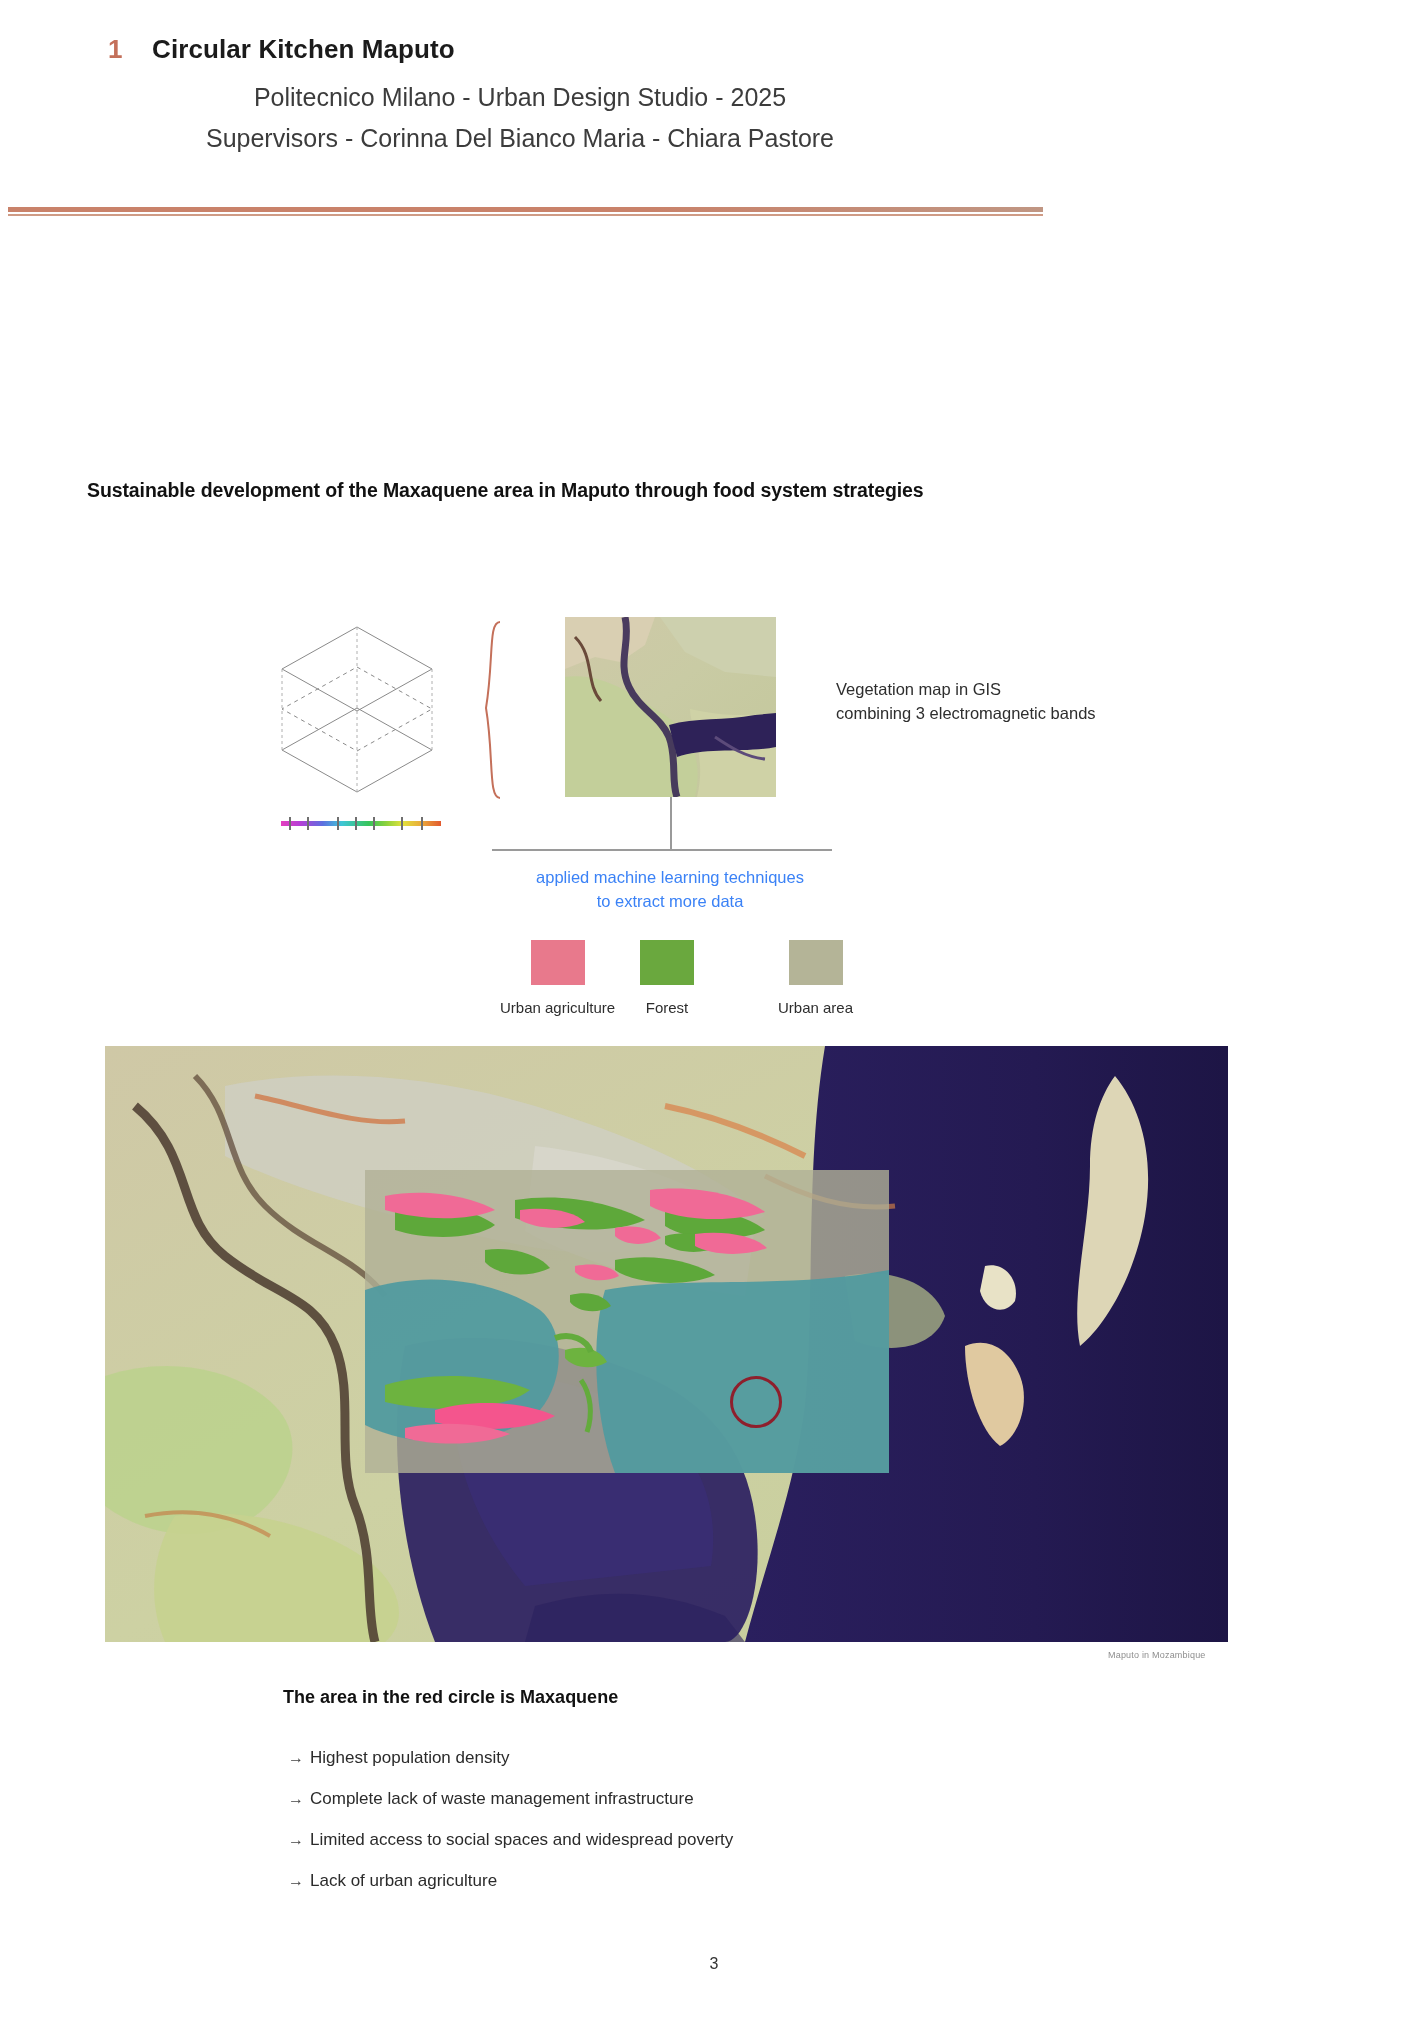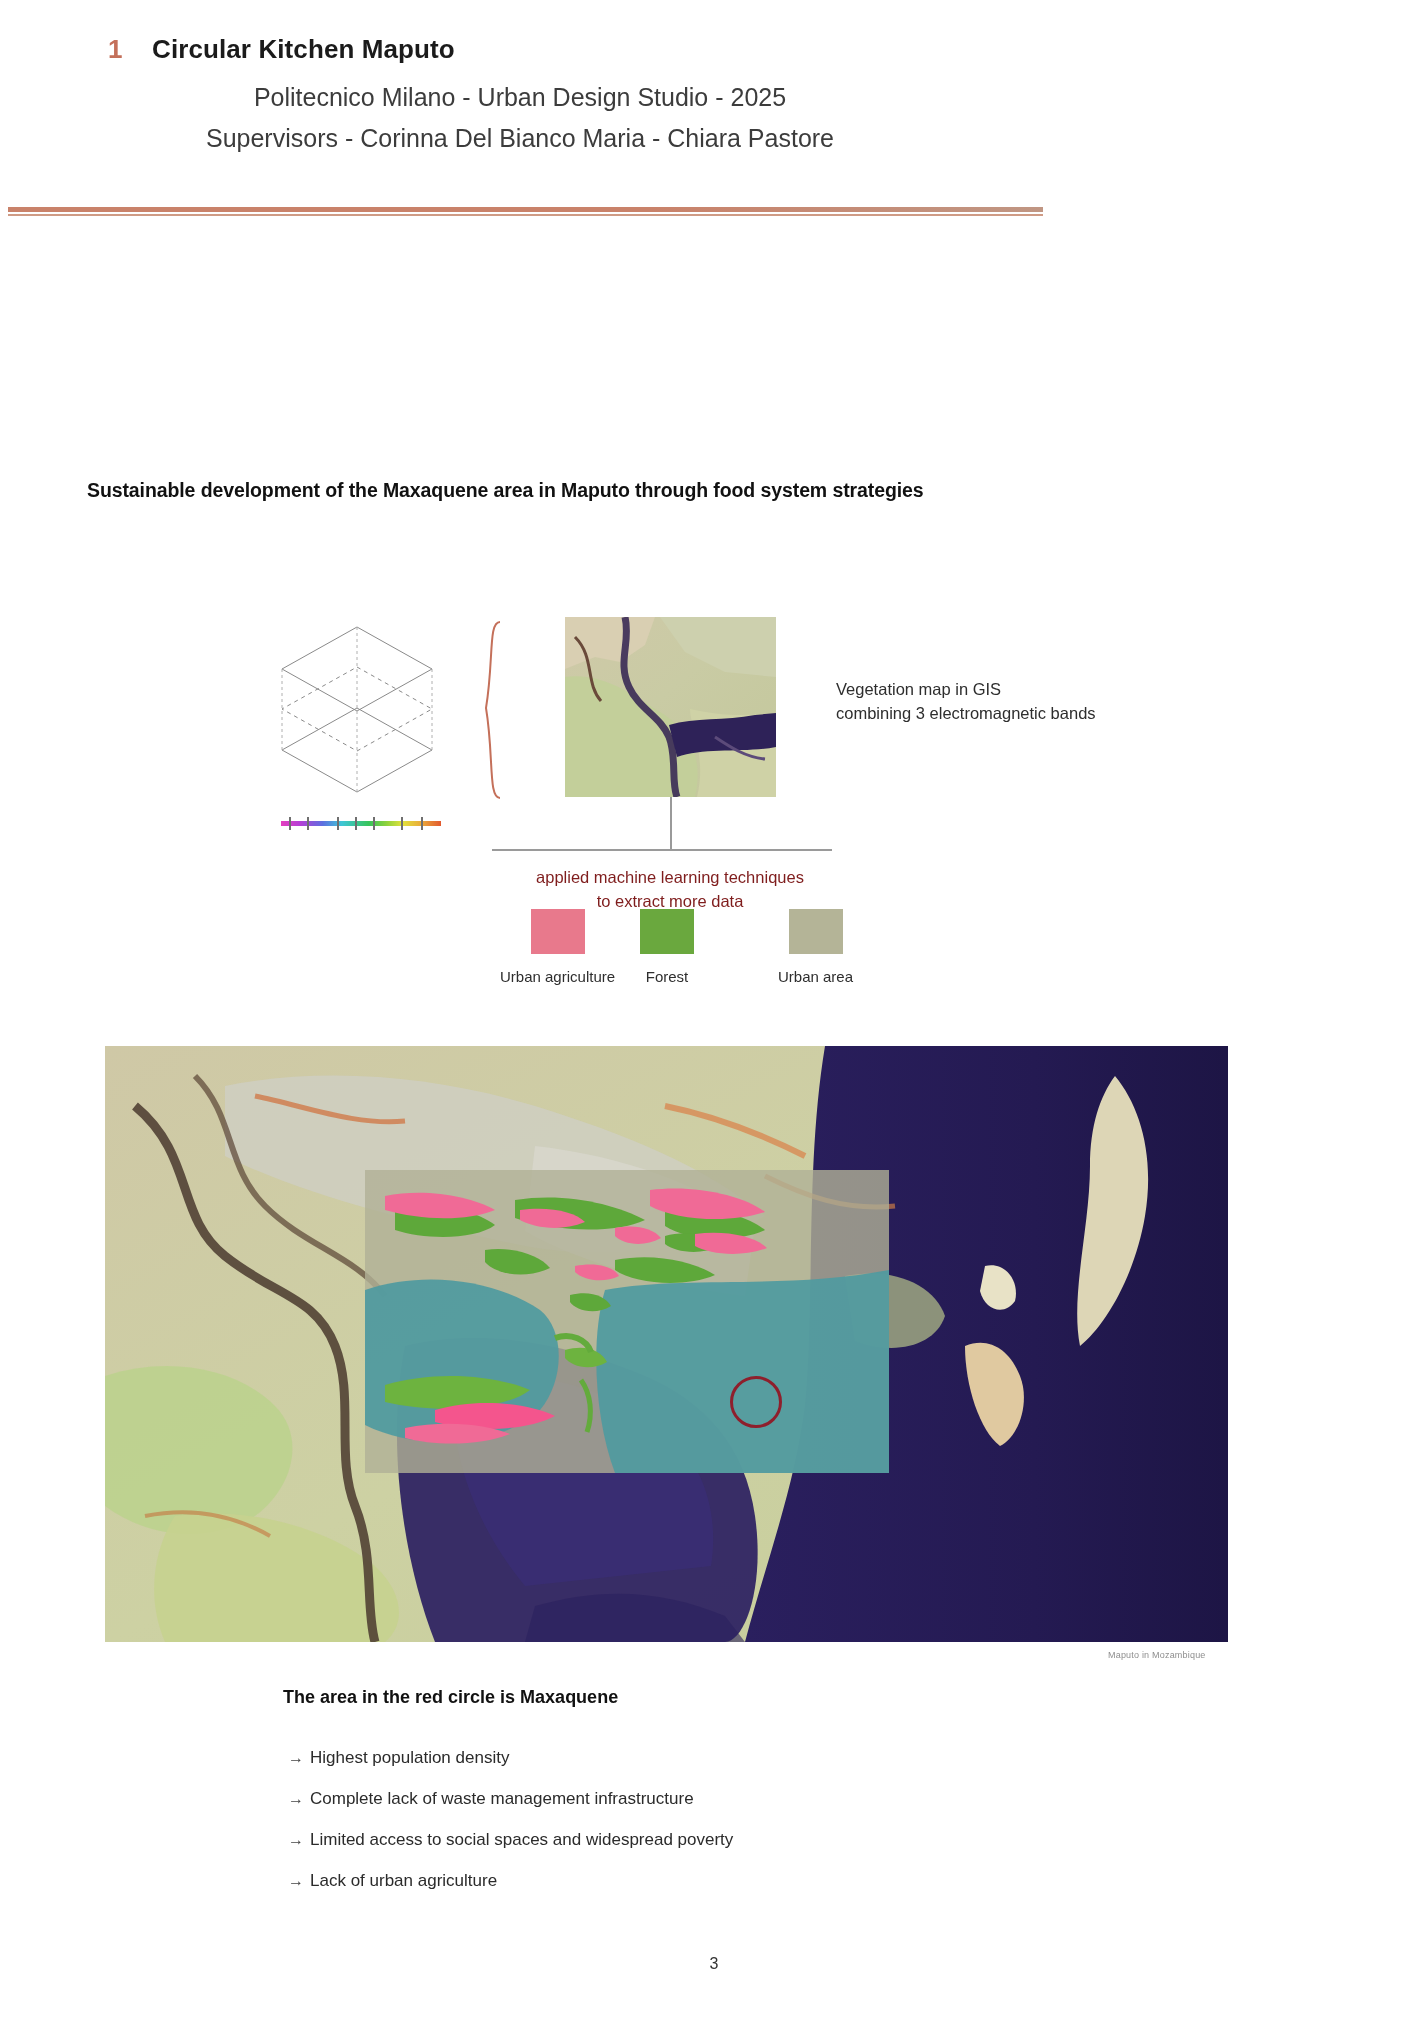--- a/index.html
+++ b/index.html
@@ -165,27 +165,27 @@
     background: #9a9a9a;
   }
 
   .caption-ml {
     position: absolute;
     top: 866px;
     left: 0;
     width: 1340px;
     text-align: center;
     font-size: 16.5px;
-    color: #7f1d1d;
+    color: #3b82f6;
     line-height: 1.45;
   }
 
   .legend {
     position: absolute;
-    top: 909px;
+    top: 940px;
     left: 0;
     width: 100%;
     height: 80px;
   }
   .legend-item {
     position: absolute;
     text-align: center;
   }
   .legend-swatch {
     width: 54px;

